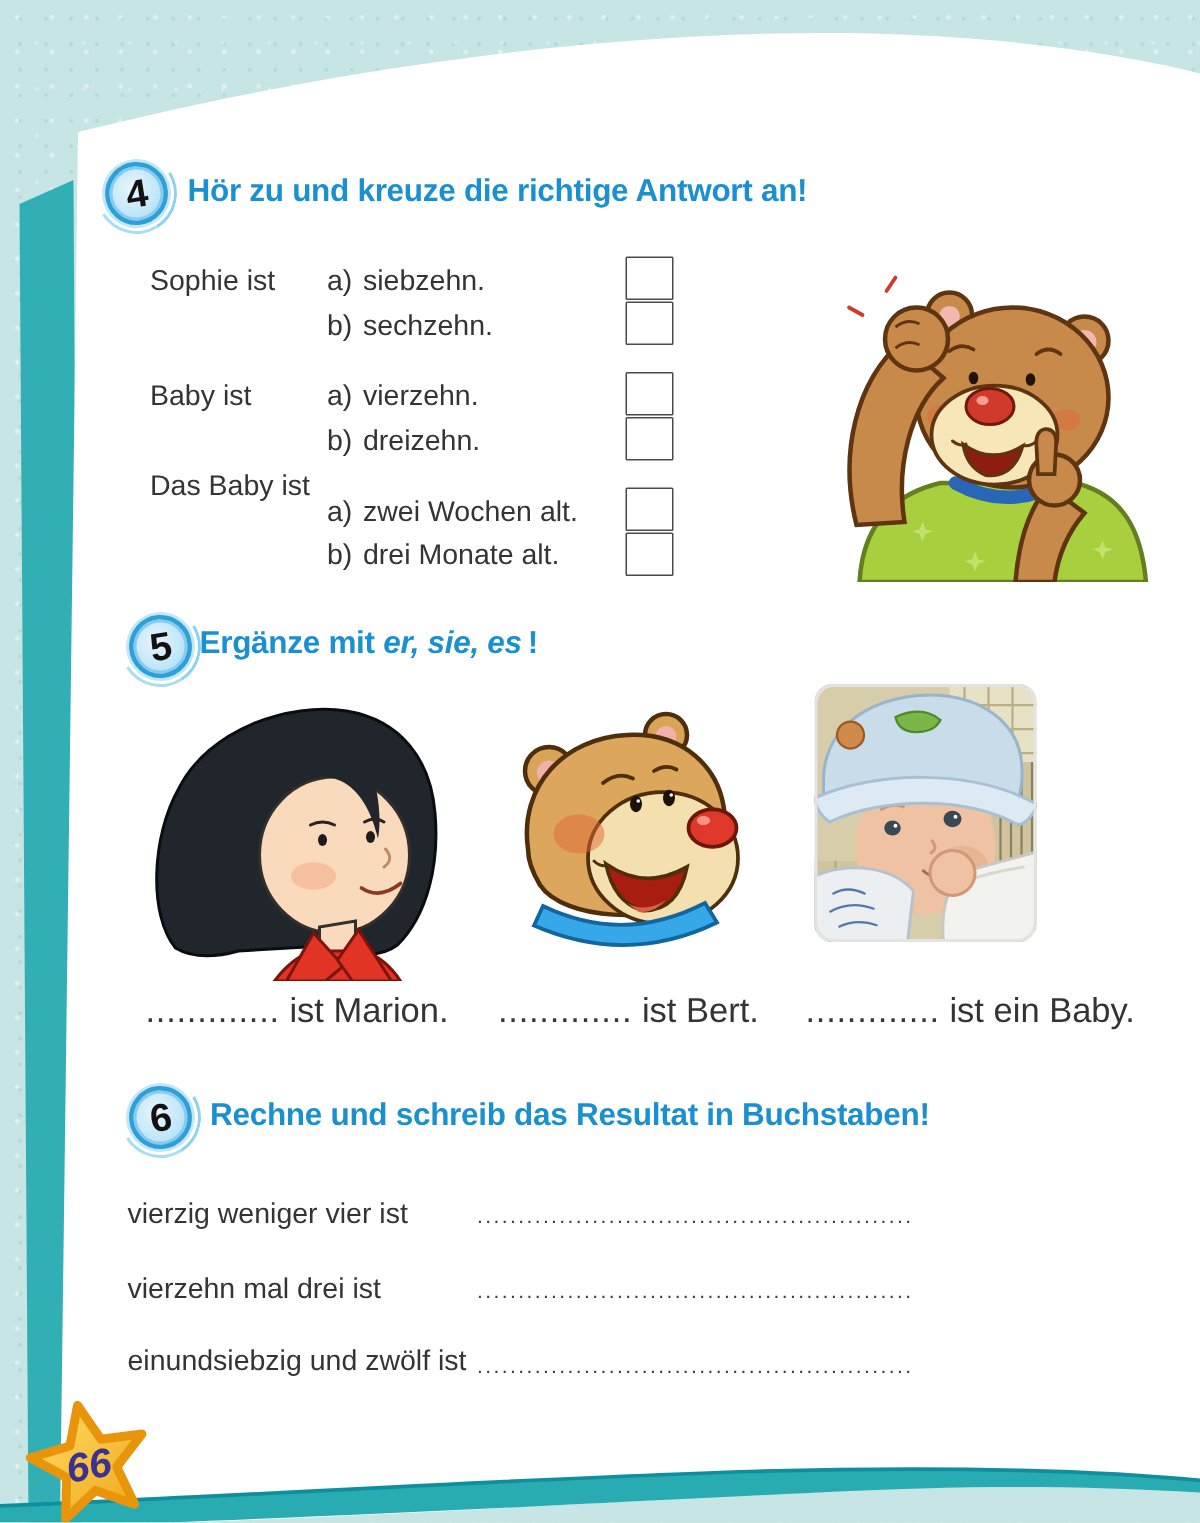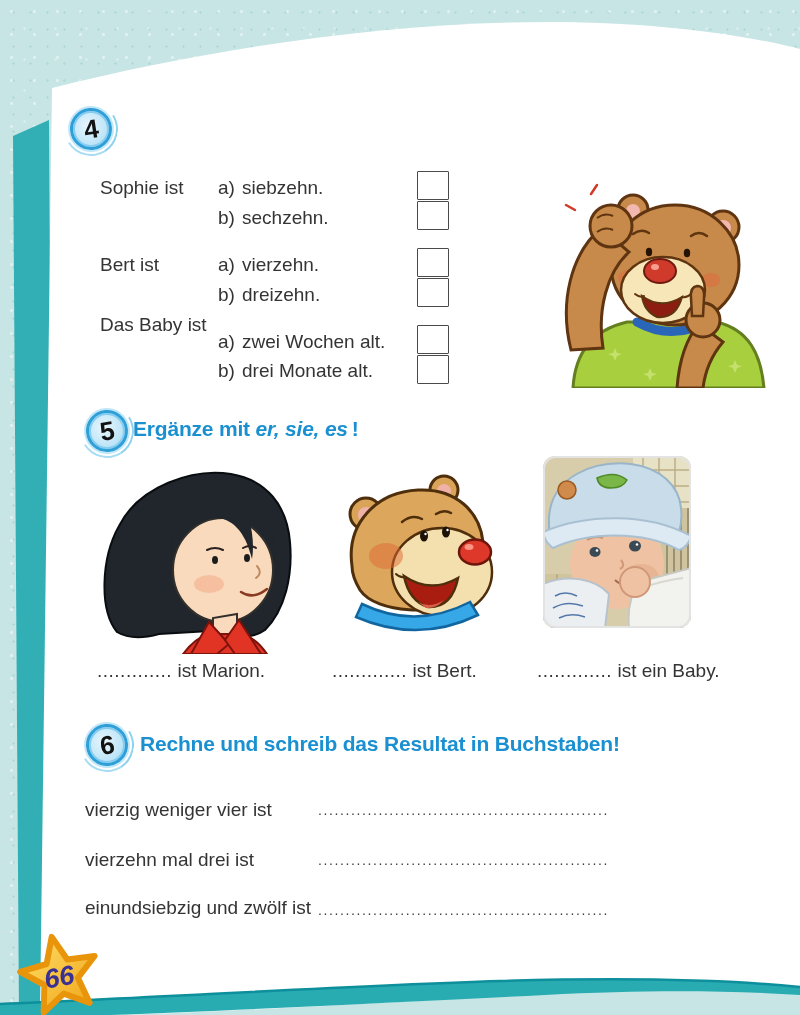--- a/index.html
+++ b/index.html
@@ -51,21 +51,21 @@
 
   .cb{
     width:30px;height:27px;background:#fff;
     border:1.6px solid #4a4a4a;border-radius:1px;
   }
 
   .dots-line{
     font-size:14px;letter-spacing:1.6px;color:#3c3c3c;
     width:292px;overflow:hidden;white-space:nowrap;
   }
-  .caption{color:#343434;font-size:19px;white-space:nowrap;}
+  .caption{color:#343434;font-size:23px;white-space:nowrap;}
   .caption .dots{letter-spacing:.5px;}
 
   .star-num{
     font-weight:bold;font-style:italic;fill:#3b3193;font-size:27px;
     font-family:"Liberation Sans","DejaVu Sans",sans-serif;
   }
 </style>
 </head>
 <body>
 
@@ -77,32 +77,33 @@
     <path d="M 800,992 C 720,987 640,988 540,994 C 420,1001 240,1011 120,1015 L 800,1015 Z" fill="#c7e5e4"></path>
     <path d="M 0,1015 L 0,1004 C 170,997 340,986 500,981 C 640,977 740,981 800,987 L 800,995 C 720,990 640,990 545,995 C 420,1001 250,1010 110,1015 Z" fill="#28acb2"></path>
     <path d="M 0,1004 C 170,997 340,986 500,981 C 640,977 740,981 800,987" fill="none" stroke="#0e8f9c" stroke-width="2.5"></path>
   </svg>
 
   <div class="layer">
 
     <div class="abs badge" style="left:70px;top:108px;">
       <span class="badge-num">4</span>
     </div>
+    <div class="abs ex-title" style="left:125px;top:116px;">Hör zu und kreuze die richtige Antwort an!</div>
 
     <div class="abs body-text" style="left:100px;top:177px;">Sophie ist</div>
     <div class="abs body-text" style="left:218px;top:177px;">
       <span class="opt-letter">a)</span><span>siebzehn.</span>
     </div>
     <div class="abs cb" style="left:417px;top:171px;"></div>
     <div class="abs body-text" style="left:218px;top:207px;">
       <span class="opt-letter">b)</span><span>sechzehn.</span>
     </div>
     <div class="abs cb" style="left:417px;top:201px;"></div>
 
-    <div class="abs body-text" style="left:100px;top:254px;">Bert ist</div>
+    <div class="abs body-text" style="left:100px;top:254px;">Baby ist</div>
     <div class="abs body-text" style="left:218px;top:254px;">
       <span class="opt-letter">a)</span><span>vierzehn.</span>
     </div>
     <div class="abs cb" style="left:417px;top:248px;"></div>
     <div class="abs body-text" style="left:218px;top:284px;">
       <span class="opt-letter">b)</span><span>dreizehn.</span>
     </div>
     <div class="abs cb" style="left:417px;top:278px;"></div>
 
     <div class="abs body-text" style="left:100px;top:314px;">Das Baby ist</div>

